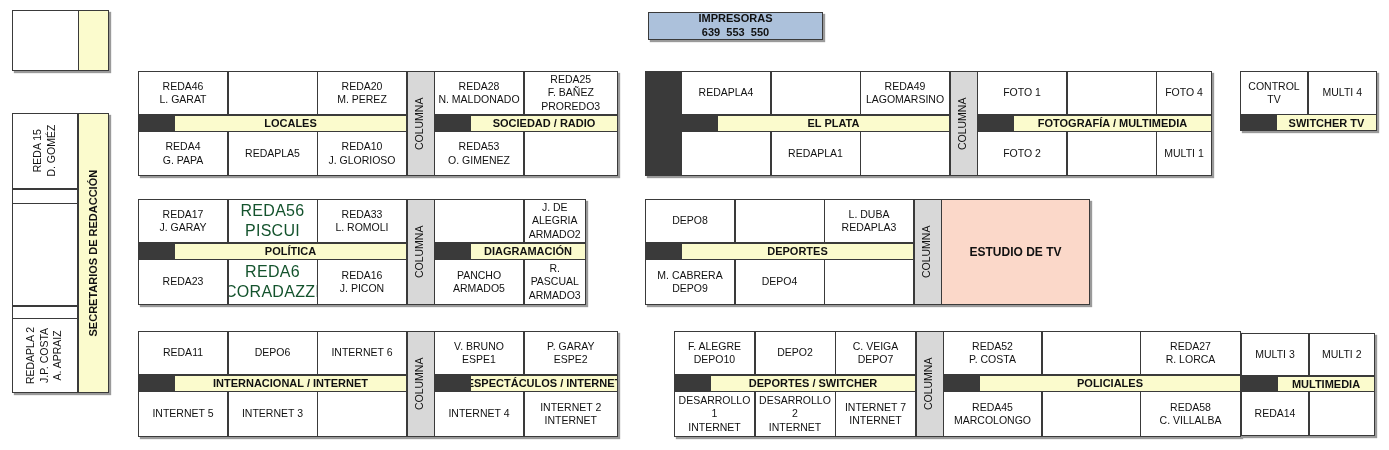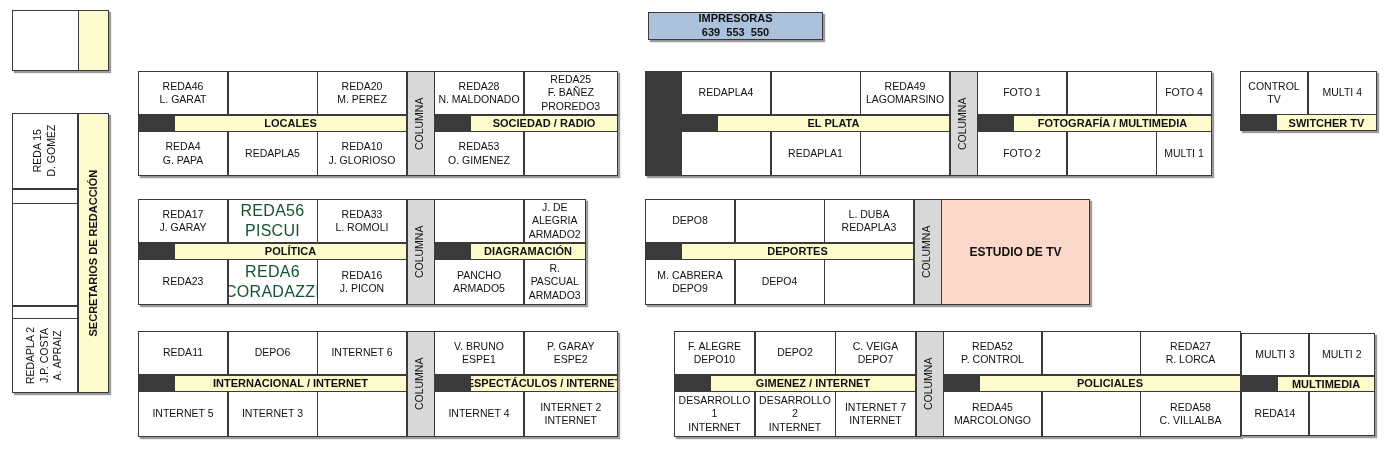--- a/index.html
+++ b/index.html
@@ -245,25 +245,25 @@
   <div id="g-depinternet" class="grid gB3">
     <div class="cell r1 c1">F. ALEGRE
 DEPO10</div>
     <div class="cell r1 c2">DEPO2</div>
     <div class="cell r1 c3">C. VEIGA
 DEPO7</div>
     <div class="strip c4 rowspan3">
         <span class="vtext">COLUMNA</span>
       </div>
     <div class="cell r1 c5">REDA52
-P. CONTROL</div>
+P. COSTA</div>
     <div class="cell r1 c6"></div>
     <div class="cell r1 c7">REDA27
 R. LORCA</div>
-    <div class="band bandL">GIMENEZ / INTERNET</div>
+    <div class="band bandL">DEPORTES / SWITCHER</div>
     <div class="band bandR7">POLICIALES</div>
     <div class="cell r3 c1">DESARROLLO 1
 INTERNET</div>
     <div class="cell r3 c2">DESARROLLO 2
 INTERNET</div>
     <div class="cell r3 c3">INTERNET 7
 INTERNET</div>
     <div class="cell r3 c5">REDA45
 MARCOLONGO</div>
     <div class="cell r3 c6"></div>

